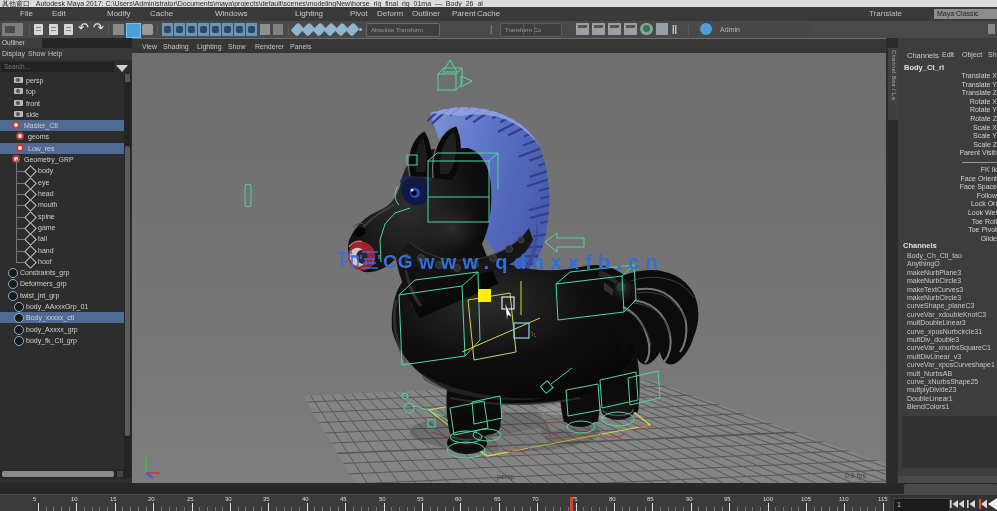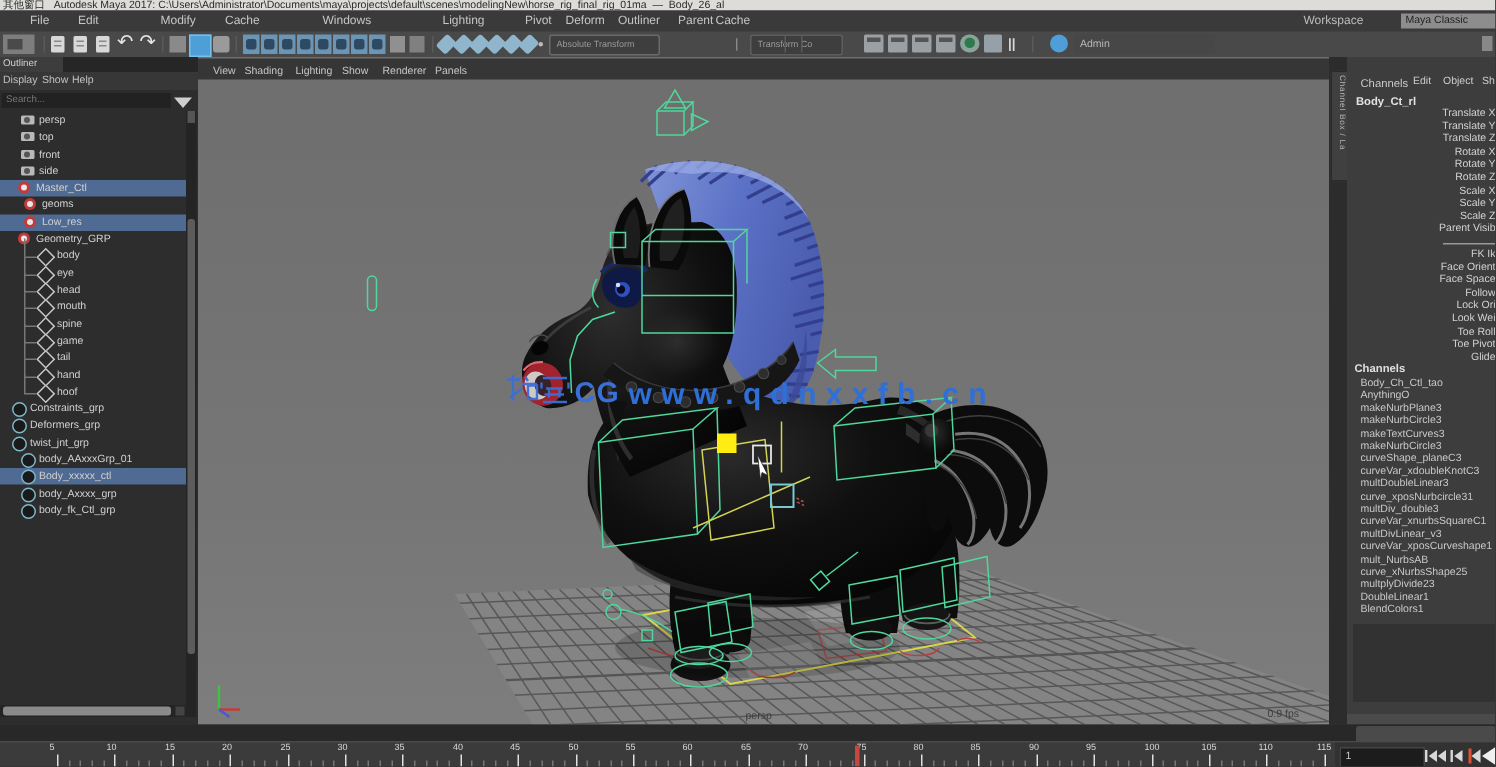--- a/index.html
+++ b/index.html
@@ -39,21 +39,21 @@
       <span style="left:52px">Edit</span>
       <span style="left:107px">Modify</span>
       <span style="left:150px">Cache</span>
       <span style="left:215px">Windows</span>
       <span style="left:295px">Lighting</span>
       <span style="left:350px">Pivot</span>
       <span style="left:377px">Deform</span>
       <span style="left:412px">Outliner</span>
       <span style="left:452px">Parent</span>
       <span style="left:477px">Cache</span>
-    <span style="left:869px;color:#bdbdbd">Workspace</span>
+    <span style="left:869px;color:#bdbdbd">Translate</span>
     <span style="left:934px;top:2px;width:62px;height:10px;background:#8d8d8d;color:#222;
       font-size:7px;line-height:10px;padding-left:3px">Maya Classic</span>
   </div>
 
   <div class="abs" id="toolbar">
   <div class="abs" style="left:2px;top:2px;width:21px;height:13px;background:#7d7d7d"></div>
   <div class="abs" style="left:5px;top:5px;width:10px;height:7px;background:#4a4a4a"></div>
   <div class="abs" style="left:29px;top:3px;width:1px;height:11px;background:#5a5a5a"></div>
   <div class="abs" style="left:34px;top:3px;width:9px;height:11px;background:#d8d8d8;border-radius:1px"></div>
   <div class="abs" style="left:36px;top:6px;width:5px;height:1px;background:#888"></div>

